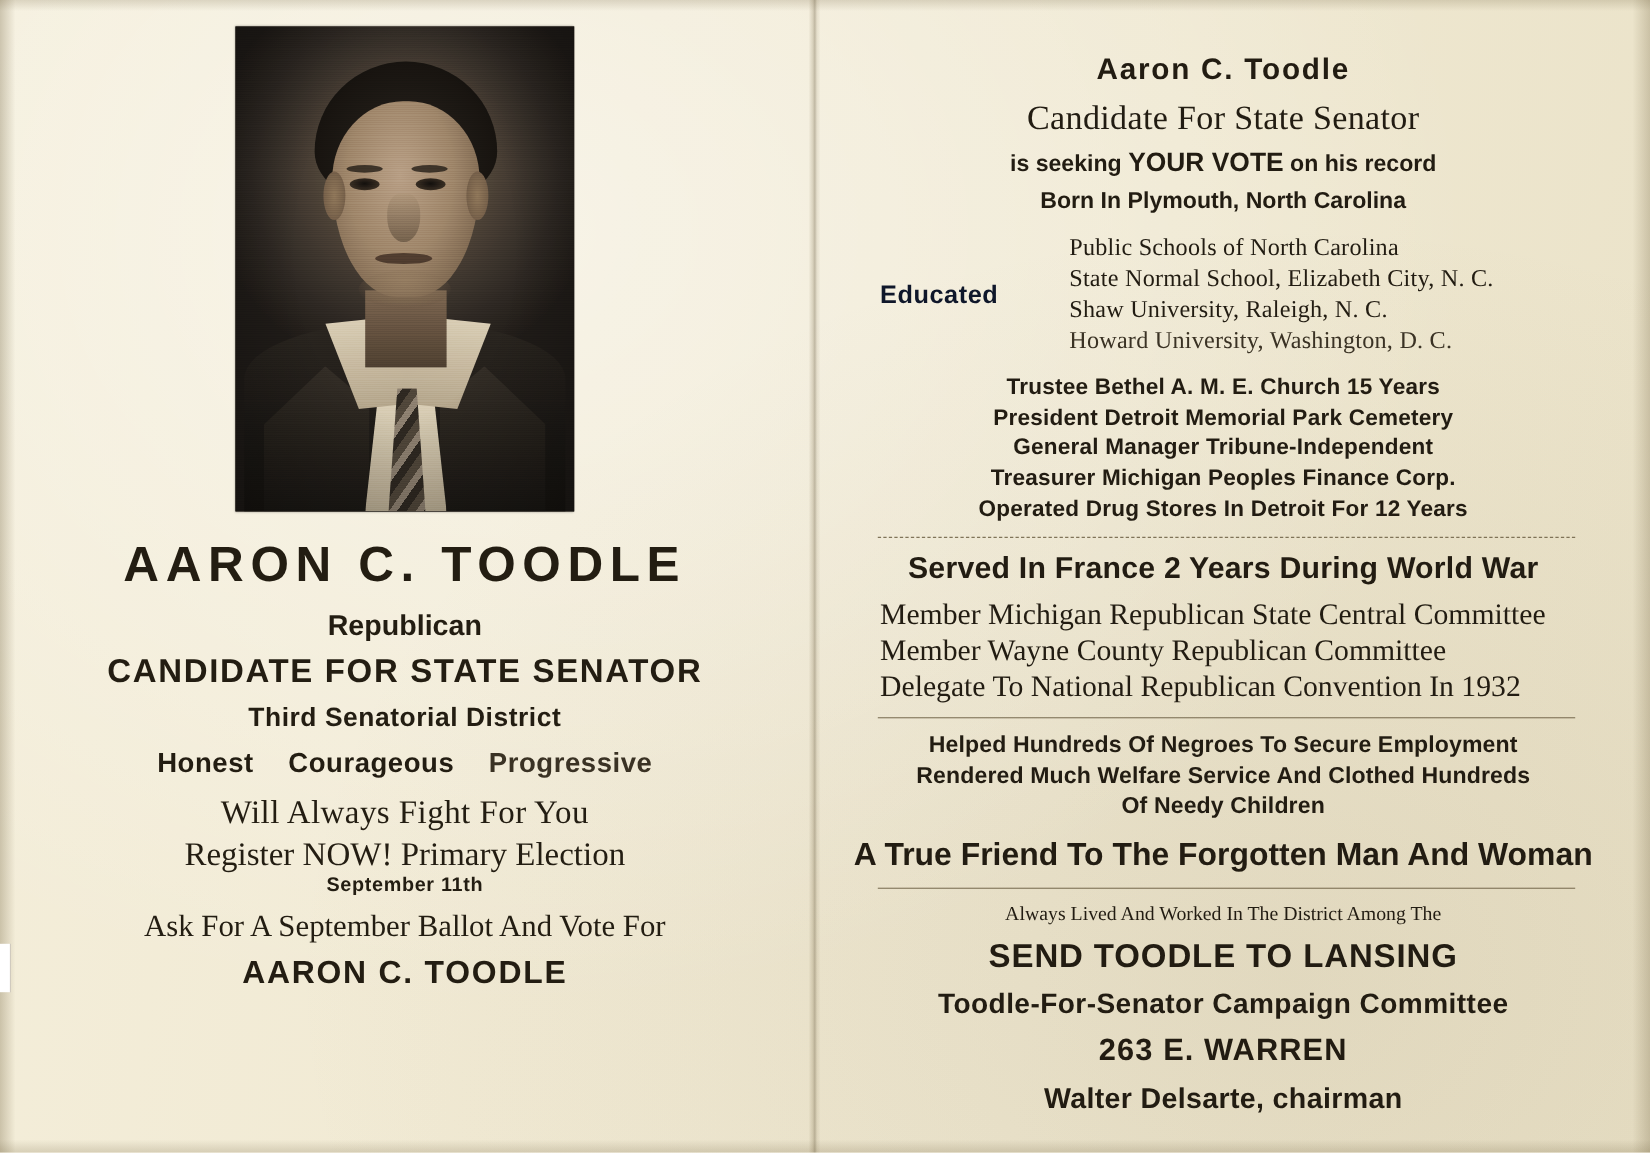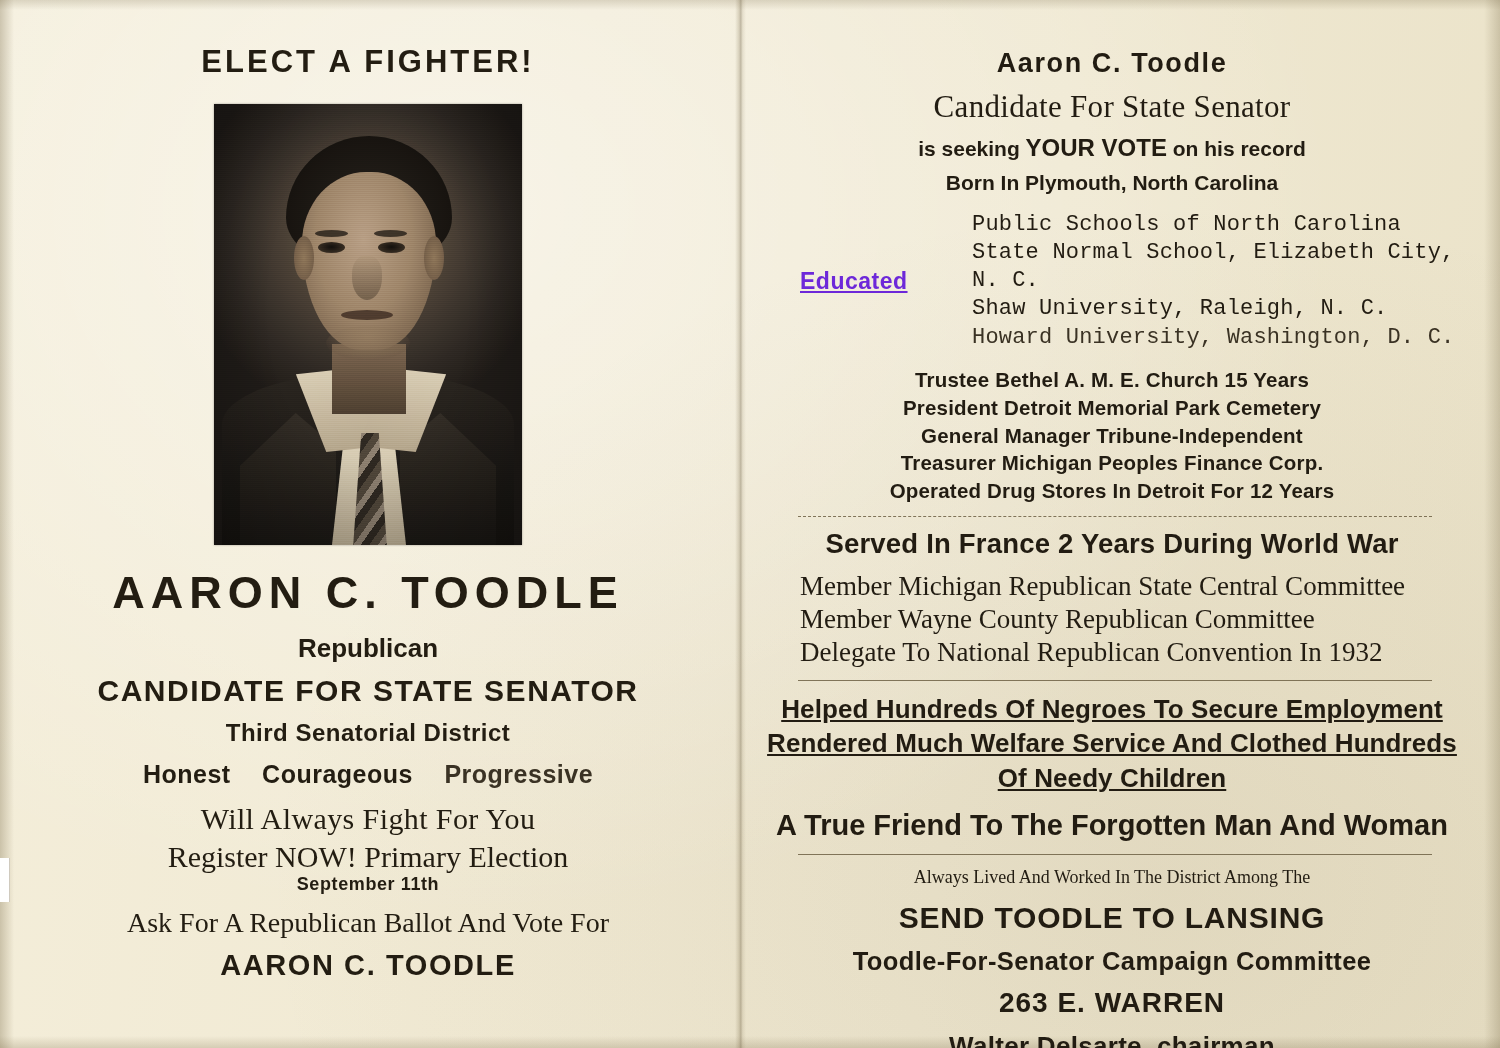--- a/index.html
+++ b/index.html
@@ -332,21 +332,20 @@
     font-family: "Liberation Sans", sans-serif;
     font-weight: bold;
     font-size: 23px;
     letter-spacing: 0.5px;
   }
   .educ-list {
     flex: 1;
     font-size: 22px;
     line-height: 1.28;
     letter-spacing: 0.2px;
-    font-family: Liberation Mono, monospace;
   }
   .r-roles {
     margin-top: 14px;
     font-family: "Liberation Sans", sans-serif;
     font-weight: bold;
     font-size: 20.5px;
     line-height: 1.36;
     letter-spacing: 0.2px;
   }
   .rule {
@@ -367,24 +366,23 @@
   .r-committees {
     margin-top: 10px;
     font-size: 27px;
     line-height: 1.22;
     text-align: left;
     padding: 0 46px 0 48px;
   }
   .r-helped {
     font-family: "Liberation Sans", sans-serif;
     font-weight: bold;
-    font-size: 26px;
+    font-size: 21px;
     line-height: 1.32;
     letter-spacing: 0.1px;
-    text-decoration: underline;
   }
   .r-friend {
     margin-top: 12px;
     font-family: "Liberation Sans", sans-serif;
     font-weight: bold;
     font-size: 29px;
     line-height: 1.26;
   }
   .r-always {
     font-size: 18px;
@@ -412,37 +410,36 @@
     font-size: 28px;
     letter-spacing: 1px;
   }
   .r-chair {
     margin-top: 12px;
     font-family: "Liberation Sans", sans-serif;
     font-weight: bold;
     font-size: 26px;
     letter-spacing: 0.3px;
   }
-  .ink-fade { color: #6d28d9; text-decoration: underline; }
+  .ink-fade { color: #0f172a; }
   .soft { color: #3a3224; }
 </style>
 </head>
 <body>
 
 <div class="page">
   <div class="paper"></div>
   <div class="edge-shadow-top"></div>
   <div class="edge-shadow-bottom"></div>
   <div class="edge-shadow-left"></div>
   <div class="edge-shadow-right"></div>
   <div class="fold"></div>
   <div class="nick"></div>
 
   <div class="left">
-    <div class="headline">ELECT A FIGHTER!</div>
 
     <div class="photo-wrap">
       <div class="portrait">
         <div class="p-shoulders"></div>
         <div class="p-lapel-l"></div>
         <div class="p-lapel-r"></div>
         <div class="p-shirt"></div>
         <div class="p-collar-l"></div>
         <div class="p-collar-r"></div>
         <div class="p-tie"></div>
@@ -468,21 +465,21 @@
     <div class="l-office">CANDIDATE  FOR  STATE  SENATOR</div>
     <div class="l-district">Third  Senatorial  District</div>
     <div class="l-traits">
       <span>Honest</span>
       <span>Courageous</span>
       <span class="soft">Progressive</span>
     </div>
     <div class="l-fight">Will Always Fight For You</div>
     <div class="l-register">Register NOW! Primary Election</div>
     <div class="l-date">September  11th</div>
-    <div class="l-ask">Ask For A Republican Ballot And Vote For</div>
+    <div class="l-ask">Ask For A September Ballot And Vote For</div>
     <div class="l-name2">AARON  C.  TOODLE</div>
   </div>
 
   <div class="right">
     <div class="r-name">Aaron  C.  Toodle</div>
     <div class="r-office">Candidate For State Senator</div>
     <div class="r-seeking">
       <span>is seeking</span>
       <span class="big">YOUR  VOTE</span>
       <span>on his record</span>

